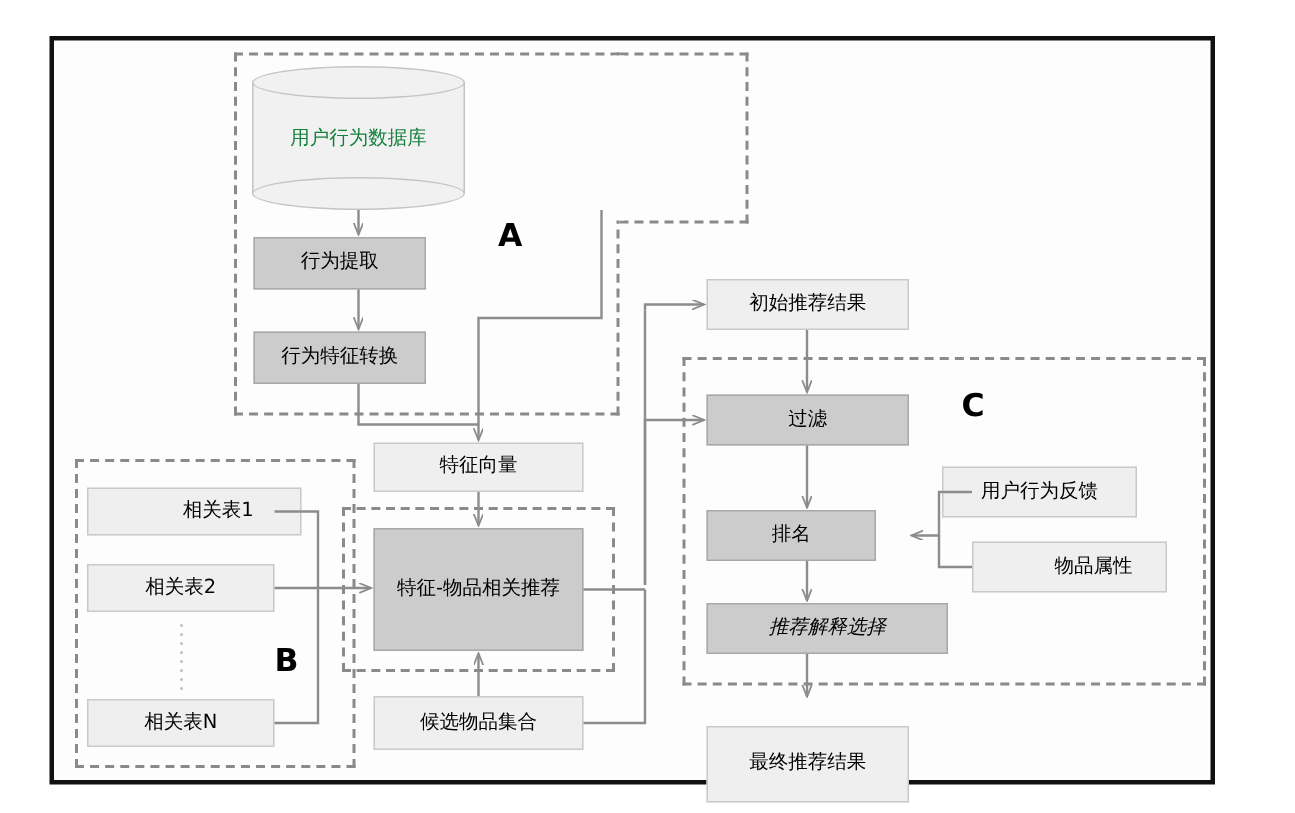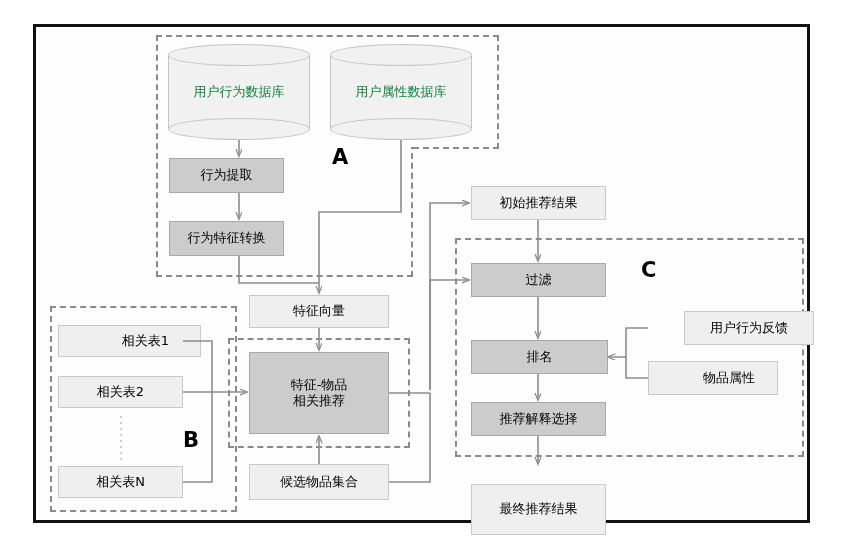--- a/index.html
+++ b/index.html
@@ -61,26 +61,20 @@
   <div class="glabel" style="left:183px;top:428px;">B</div>
   <div class="glabel" style="left:641px;top:258px;">C</div>
 
   <div class="cyl" style="left:168px;top:44px;width:142px;height:96px;">
     <div class="body"></div>
     <div class="bot"></div>
     <div class="top"></div>
     <div class="lbl">用户行为数据库</div>
   </div>
 
-  <div class="cyl" style="left:330px;top:44px;width:142px;height:96px;">
-    <div class="body"></div>
-    <div class="bot"></div>
-    <div class="top"></div>
-    <div class="lbl">用户属性数据库</div>
-  </div>
 
   <div class="node dark" style="left:169px;top:158px;width:115px;height:35px;">行为提取</div>
 
   <div class="node dark" style="left:169px;top:221px;width:115px;height:35px;">行为特征转换</div>
 
   <div class="node light" style="left:249px;top:295px;width:140px;height:33px;">特征向量</div>
 
   <div class="node light" style="left:58px;top:325px;width:143px;height:32px;padding-left:32px;">相关表1</div>
 
   <div class="node light" style="left:58px;top:376px;width:125px;height:32px;">相关表2</div>
@@ -91,38 +85,38 @@
       <i></i>
       <i></i>
       <i></i>
       <i></i>
       <i></i>
       <i></i>
   </div>
 
   <div class="node light" style="left:58px;top:466px;width:125px;height:32px;">相关表N</div>
 
-  <div class="node dark" style="left:249px;top:352px;width:140px;height:82px;flex-direction:column;">
+  <div class="node dark" style="left:249px;top:352px;width:140px;height:82px;flex-direction:row;">
     <span>特征-物品</span>
     <span>相关推荐</span>
   </div>
 
   <div class="node light" style="left:249px;top:464px;width:140px;height:36px;">候选物品集合</div>
 
   <div class="node light" style="left:471px;top:186px;width:135px;height:34px;">初始推荐结果</div>
 
   <div class="node dark" style="left:471px;top:263px;width:135px;height:34px;">过滤</div>
 
-  <div class="node dark" style="left:471px;top:340px;width:137px;height:34px;">排名</div>
+  <div class="node dark" style="left:471px;top:340px;width:113px;height:34px;">排名</div>
 
-  <div class="node dark" style="left:471px;top:402px;width:135px;height:34px;">推荐解释选择</div>
+  <div class="node dark" style="left:471px;top:402px;width:161px;height:34px;font-style:italic;">推荐解释选择</div>
 
   <div class="node light" style="left:471px;top:484px;width:135px;height:51px;">最终推荐结果</div>
 
-  <div class="node light" style="left:684px;top:311px;width:130px;height:34px;">用户行为反馈</div>
+  <div class="node light" style="left:628px;top:311px;width:130px;height:34px;">用户行为反馈</div>
 
   <div class="node light" style="left:648px;top:361px;width:130px;height:34px;padding-left:32px;">物品属性</div>
 
   <svg id="wires">
     <defs>
       <marker id="ah" markerWidth="9" markerHeight="9" refX="7.5" refY="3.2" orient="auto" markerUnits="userSpaceOnUse">
         <path d="M0,0 L8,3.2 L0,6.4" fill="none" stroke="#8c8c8c" stroke-width="1.2"></path>
       </marker>
     </defs>
     <g fill="none" stroke="#8c8c8c" stroke-width="1.6">

